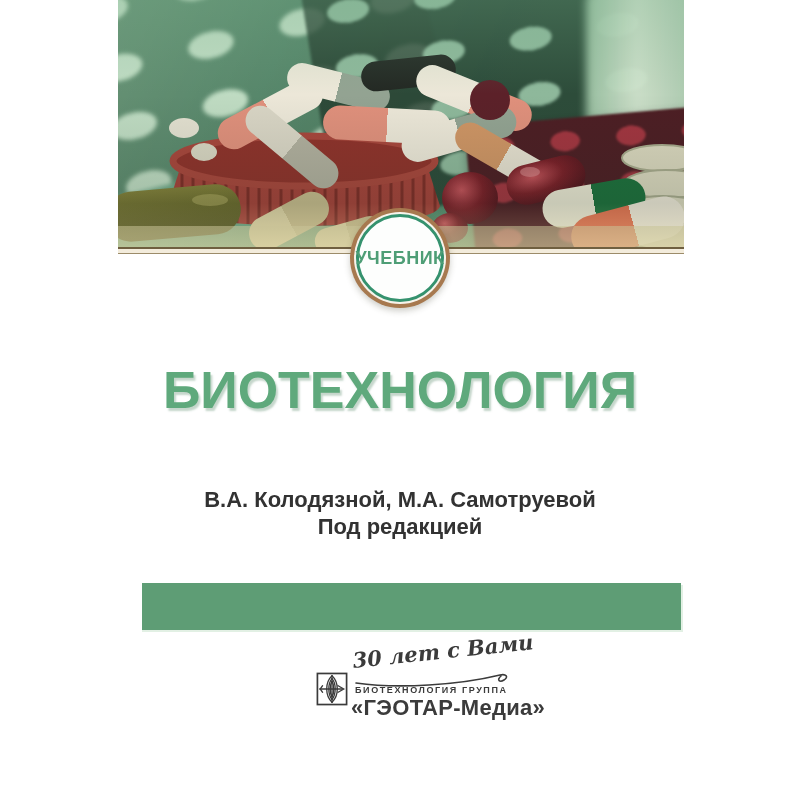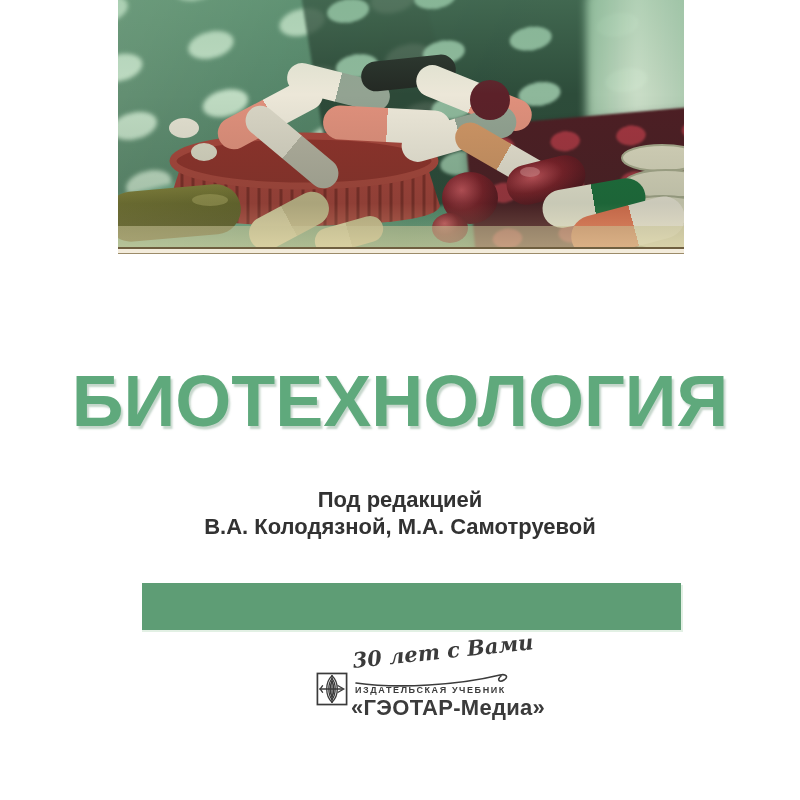--- a/index.html
+++ b/index.html
@@ -35,21 +35,21 @@
   
   .badge{position:absolute;left:350px;top:208px;width:100px;height:100px;border-radius:50%;
          background:#a7794f;z-index:3;box-shadow:0 3px 6px rgba(60,60,40,.25);}
   .badge-mid{position:absolute;inset:4px;border-radius:50%;background:#f7f4ec;}
   .badge-inner{position:absolute;inset:2px;border-radius:50%;background:#fdfefd;border:3px solid #35926e;
          display:flex;align-items:center;justify-content:center;}
   .badge-label{font-size:18px;font-weight:bold;color:#4e9e76;letter-spacing:.5px;}
 
   
   .title{position:absolute;left:0;top:360px;width:800px;margin:0;text-align:center;
-         font-size:72px;font-weight:bold;letter-spacing:0;color:#5fa97c;
+         font-size:52px;font-weight:bold;letter-spacing:0;color:#5fa97c;
          text-shadow:2px 3px 2px rgba(150,180,160,.55);}
 
   
   .editors{position:absolute;left:0;top:486px;width:800px;text-align:center;
            font-size:22px;font-weight:bold;color:#323232;line-height:27px;}
 
   
   .band{position:absolute;left:142px;top:583px;width:539px;height:47px;background:#5e9d75;
         box-shadow:0 2px 0 #e2f0e4,2px 2px 0 #e2f0e4;}
 
@@ -157,26 +157,33 @@
       <rect x="452" y="206" width="116" height="42" rx="21" fill="url(#gOW)" transform="rotate(-15 510 227)"></rect>
 
       <rect x="0" y="226" width="566" height="22" fill="#d6cea0" opacity=".55"></rect>
     </svg>
 
     <div class="vignette"></div>
   </div>
 
   <div class="rule"></div>
 
+  <div class="badge">
+    <div class="badge-mid">
+      <div class="badge-inner">
+        <span class="badge-label">УЧЕБНИК</span>
+      </div>
+    </div>
+  </div>
 
   <h1 class="title">БИОТЕХНОЛОГИЯ</h1>
 
   <div class="editors">
+    <div>В.А. Колодязной, М.А. Самотруевой</div>
     <div>Под редакцией</div>
-    <div>В.А. Колодязной, М.А. Самотруевой</div>
   </div>
 
   <div class="band"></div>
 
   <div class="publisher">
     <svg class="emblem" width="32" height="38" viewBox="0 0 34 40">
       <g fill="none" stroke="#3b3b3b" stroke-width="1.4" stroke-linecap="round">
         <rect x="1.5" y="3.5" width="31" height="33" stroke-width="1.8"></rect>
         <path d="M17 6 C9.5 13,9.5 27,17 34"></path>
         <path d="M17 6 C24.5 13,24.5 27,17 34"></path>
@@ -187,17 +194,17 @@
         <path d="M17 6 L17 34"></path>
         <path d="M4 20 L28 20"></path>
         <path d="M23.5 16.5 L29.5 20 L23.5 23.5"></path>
         <path d="M7 16.5 L4.5 20 L7 23.5"></path>
       </g>
     </svg>
     <span class="script">30 лет с Вами</span>
     <svg class="flourish" width="164" height="22" viewBox="0 0 164 22">
       <path d="M2 13 C45 19 105 15 146 5 c6 -1.5 9 2 4 5 c-4 2.5 -8 .5 -3 -4" fill="none" stroke="#3b3b3b" stroke-width="1.6" stroke-linecap="round"></path>
     </svg>
-    <div class="group-label">ИЗДАТЕЛЬСКАЯ УЧЕБНИК</div>
+    <div class="group-label">БИОТЕХНОЛОГИЯ ГРУППА</div>
     <div class="pub-name">«ГЭОТАР-Медиа»</div>
   </div>
 
 </div>
 
 </body></html>

